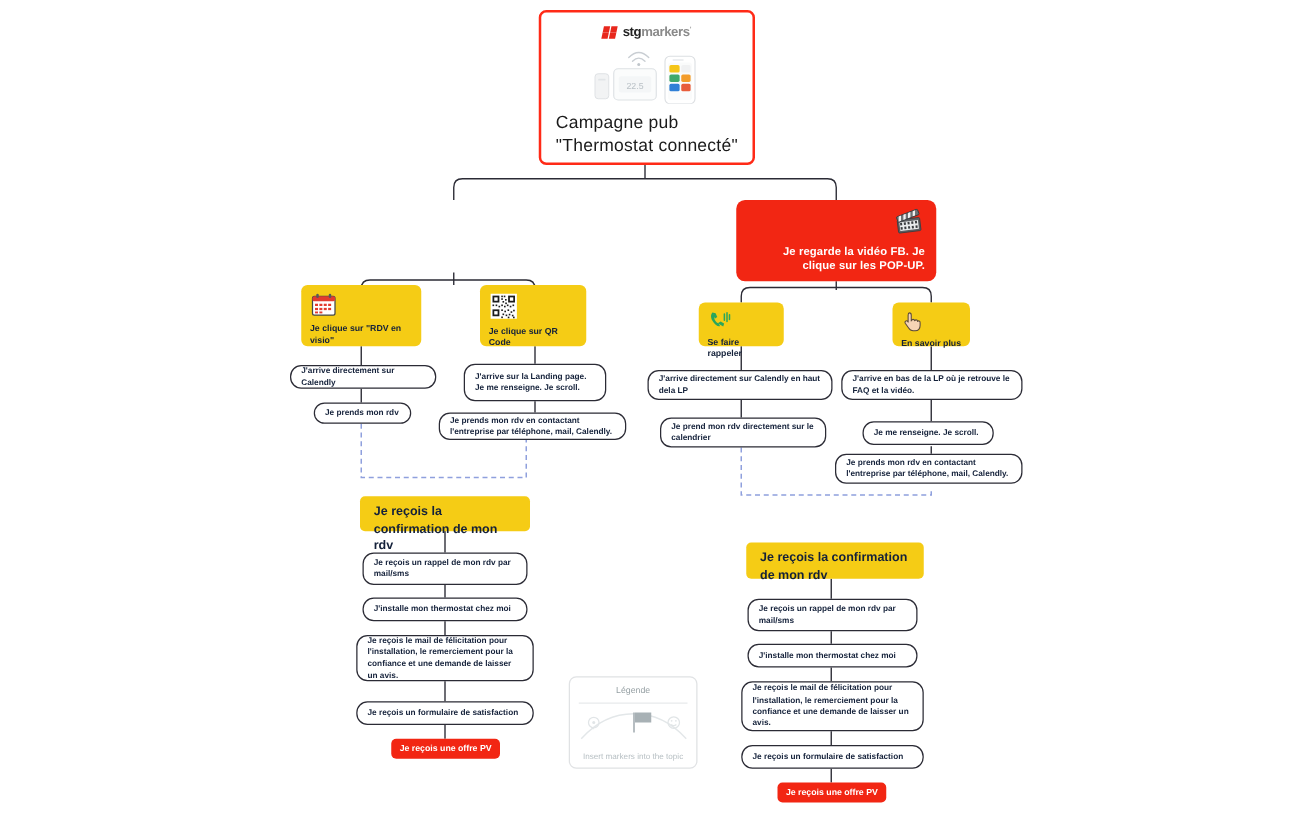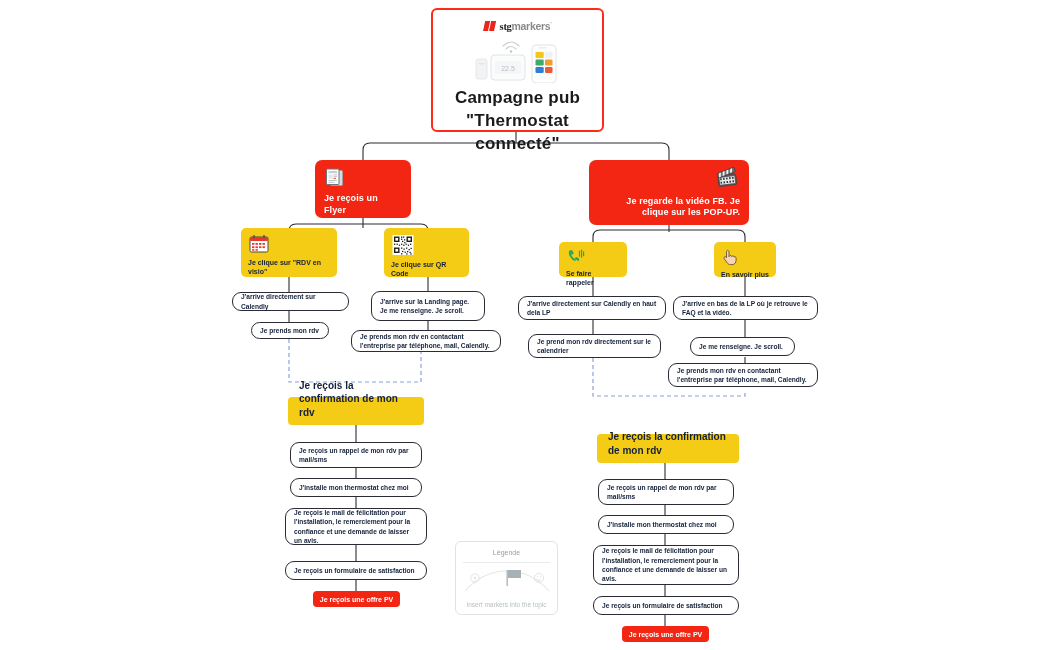--- a/index.html
+++ b/index.html
@@ -27,24 +27,23 @@
     border: 2.5px solid #ff2a17;
     border-radius: 6px;
     background: #ffffff;
     display: flex;
     flex-direction: column;
     align-items: center;
     justify-content: flex-start;
     padding-top: 10px;
   }
   .root-title {
-    font-size: 17px;
-    font-weight: bold;
+    font-size: 14px;
+    font-weight: normal;
     color: #1a1a1a;
-    text-align: center;
     line-height: 1.35;
     letter-spacing: .2px;
   }
   .logo-wrap {
     display: flex;
     align-items: center;
     justify-content: center;
     gap: 3px;
     margin-bottom: 2px;
   }
@@ -56,21 +55,21 @@
   .logo-mark i {
     position: absolute;
     background: #e8271c;
     width: 5px; height: 4.6px;
   }
   .logo-text {
     font-size: 10.5px;
     font-weight: bold;
     letter-spacing: -0.3px;
   }
-  .logo-text .a { color: #222; font-family: Liberation Serif, serif; }
+  .logo-text .a { color: #222; }
   .logo-text .b { color: #8a8a8a; }
   .logo-sup { font-size: 5px; color:#8a8a8a; vertical-align: super; }
   .product-img { margin-top: 3px; }
 
   
   .red-box {
     background: #f22613;
     border-radius: 7px;
     color: #ffffff;
     padding: 7px 9px 6px 9px;
@@ -98,21 +97,21 @@
   .yellow-box .lbl {
     font-size: 7px;
     font-weight: bold;
     line-height: 1.3;
   }
   .yellow-wide {
     background: #f5cc15;
     border-radius: 4px;
     color: #14213a;
     display: flex;
-    align-items: flex-end;
+    align-items: flex-start;
     padding: 6px 11px;
   }
   .yellow-wide .lbl {
     font-size: 10px;
     font-weight: bold;
     line-height: 1.35;
   }
 
   
   .step-box {
@@ -264,36 +263,20 @@
         <rect x="68" y="10.3" width="9" height="1.2" rx=".6" fill="#e6e9eb"></rect>
       </svg>
     </div>
 
     <div class="root-title">
       <div>Campagne pub</div>
       <div>"Thermostat connecté"</div>
     </div>
   </div>
 
-  <div class="node red-box" style="left:315px; top:160px; width:96px; height:58px;">
-    <span>
-      <svg width="22" height="22" viewBox="0 0 22 22">
-        <rect x="6.5" y="3.5" width="12" height="15" rx="1" fill="#d9dcdf" stroke="#9aa1a7" stroke-width=".8"></rect>
-        <rect x="2.5" y="2" width="12.5" height="15.5" rx="1" fill="#ffffff" stroke="#6d747a" stroke-width="1"></rect>
-        <rect x="4.5" y="4" width="8.5" height="2.2" fill="#c9ced2"></rect>
-        <rect x="4.5" y="7.5" width="4.2" height="4.2" fill="#e3e6e8"></rect>
-        <rect x="9.5" y="7.5" width="3.5" height=".9" fill="#b8bec3"></rect>
-        <rect x="9.5" y="9.2" width="3.5" height=".9" fill="#b8bec3"></rect>
-        <rect x="9.5" y="10.9" width="2.5" height=".9" fill="#e23b2e"></rect>
-        <rect x="4.5" y="13" width="8.5" height=".9" fill="#b8bec3"></rect>
-        <rect x="4.5" y="14.8" width="6" height=".9" fill="#b8bec3"></rect>
-      </svg>
-    </span>
-    <span class="lbl">Je reçois un Flyer</span>
-  </div>
 
   <div class="node yellow-box" style="left:241px; top:228px; width:96px; height:49px;">
     <span>
       <svg width="22" height="20" viewBox="0 0 22 20">
         <rect x="2" y="3" width="18" height="15" rx="1.5" fill="#ffffff" stroke="#44484c" stroke-width="1"></rect>
         <rect x="2" y="3" width="18" height="4" rx="1.5" fill="#e23b2e"></rect>
         <rect x="5" y="1" width="2" height="3.4" rx="1" fill="#55595d"></rect>
         <rect x="15" y="1" width="2" height="3.4" rx="1" fill="#55595d"></rect>
         <g fill="#e23b2e">
           <rect x="4" y="9" width="2.4" height="1.8"></rect>

